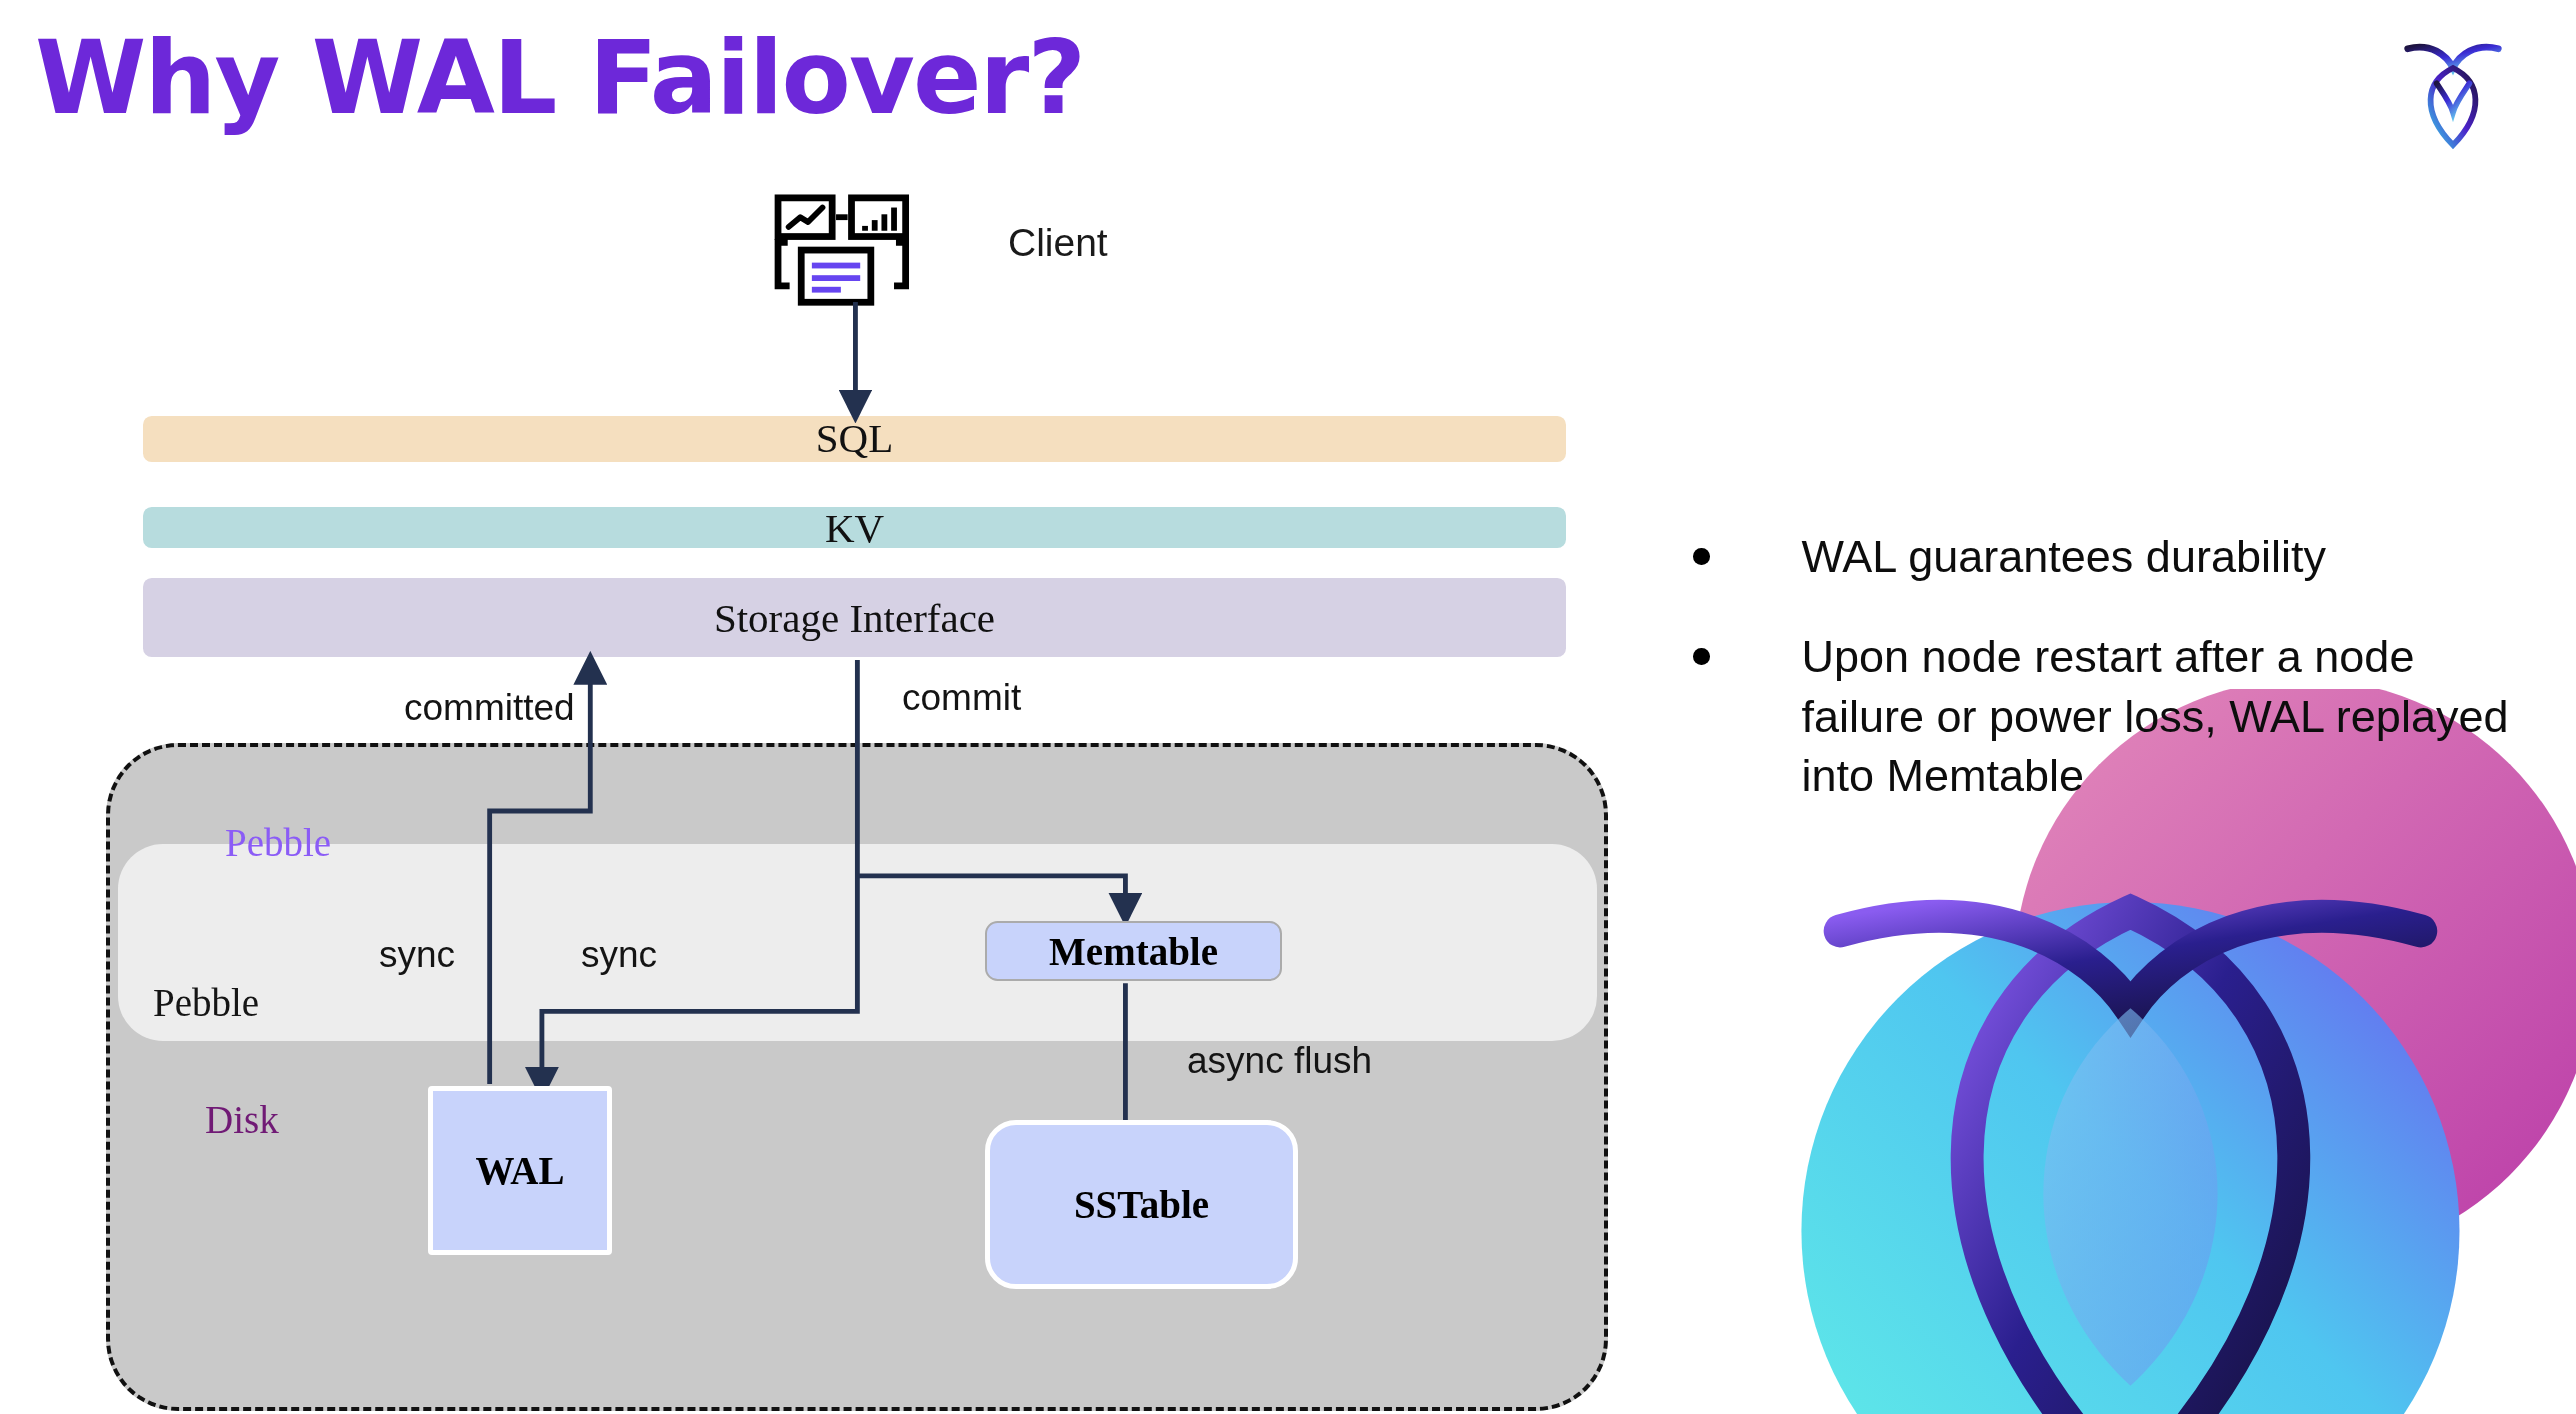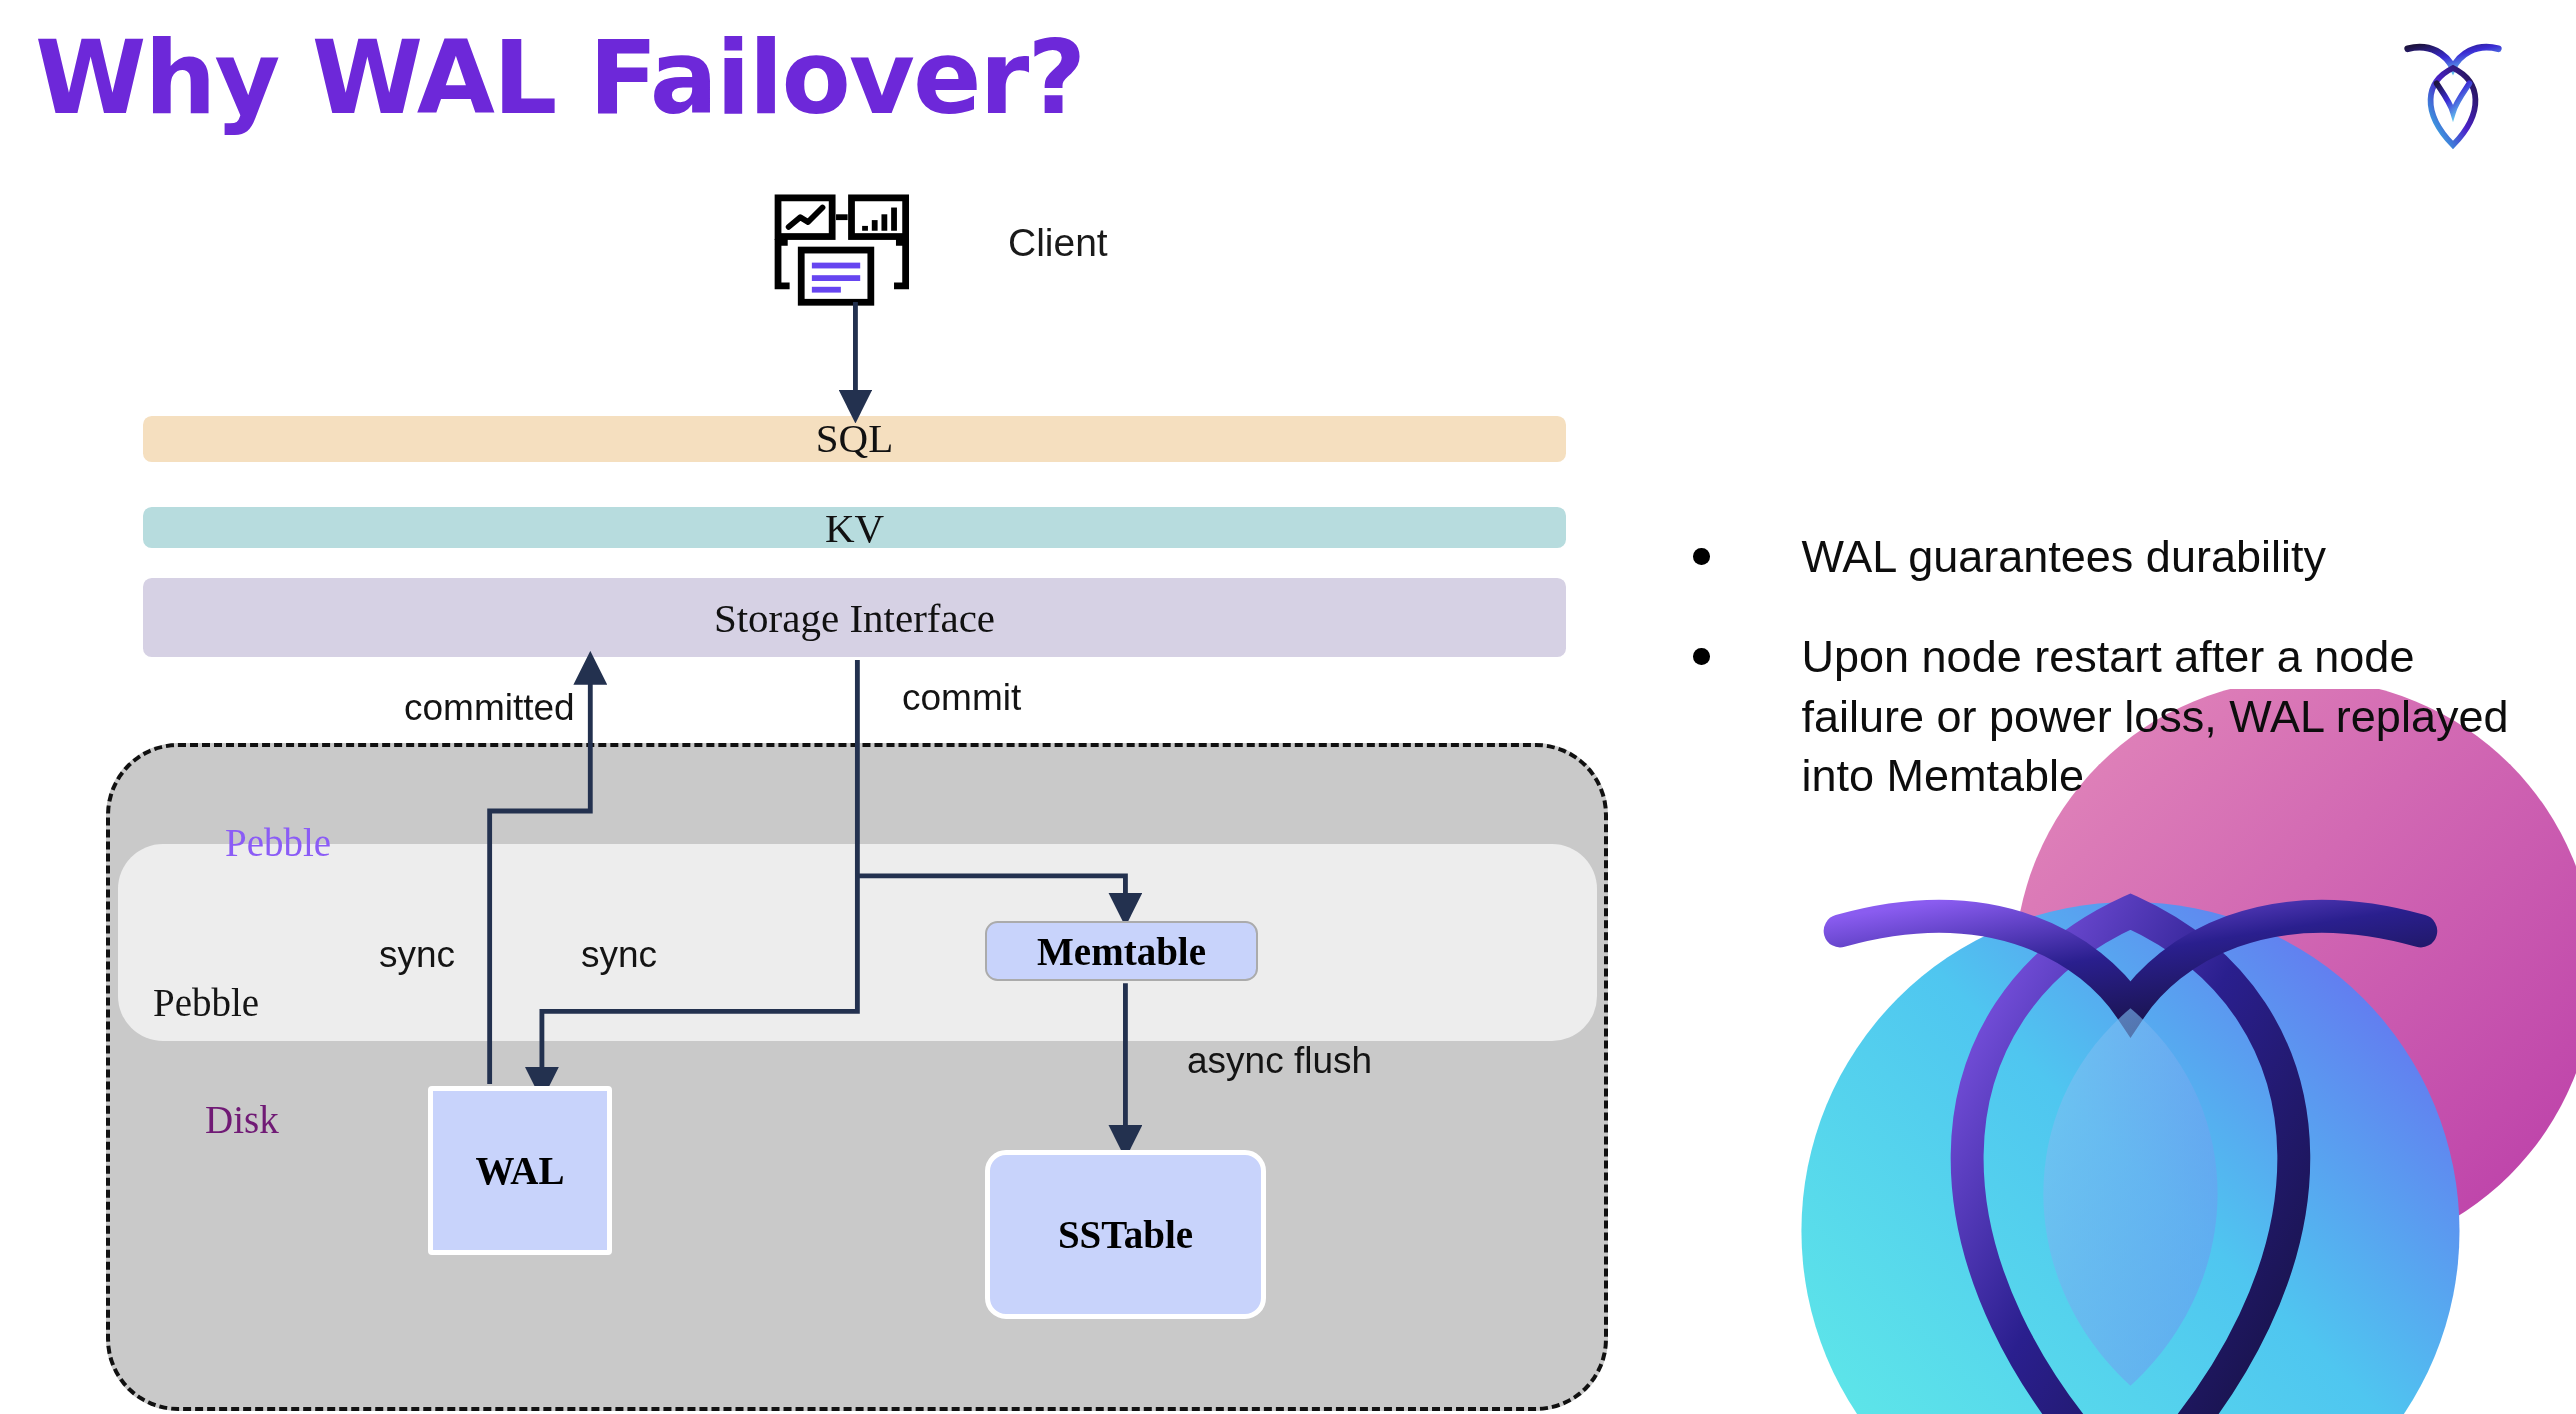--- a/index.html
+++ b/index.html
@@ -141,35 +141,35 @@
     align-items: center;
     justify-content: center;
     font-family: "Liberation Serif", serif;
     font-weight: 700;
     font-size: 39px;
     color: #000000;
     box-sizing: border-box;
   }
   #box-memtable {
     left: 985px;  top: 921px;
-    width: 273px;  height: 60px;
+    width: 297px;  height: 60px;
     border: 2.9px solid #ABABAB;
     border-radius: 12.6px;
   }
   #box-wal {
     left: 428px;  top: 1086px;
     width: 184px; height: 169px;
     border: 5.8px solid #FFFFFF;
     border-radius: 4px;
   }
   #box-sstable {
-    left: 985px; top: 1150px;
-    width: 281px; height: 169px;
+    left: 985px; top: 1120px;
+    width: 313px; height: 169px;
     border: 5.8px solid #FFFFFF;
-    border-radius: 21px;
+    border-radius: 31px;
   }
 
   
   #connectors {
     position: absolute;
     left: 0; top: 0;
     width: 2576px; height: 1415px;
     pointer-events: none;
   }
 

